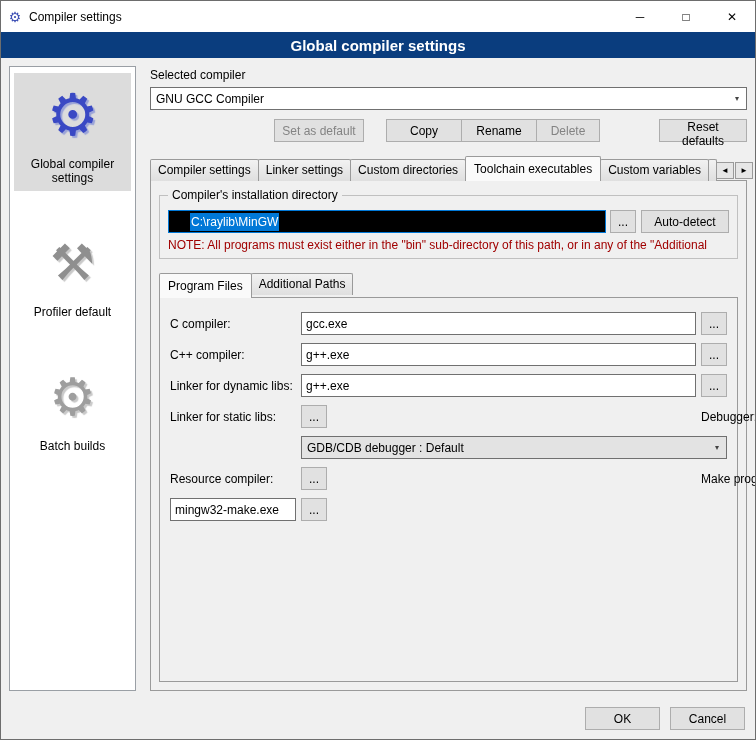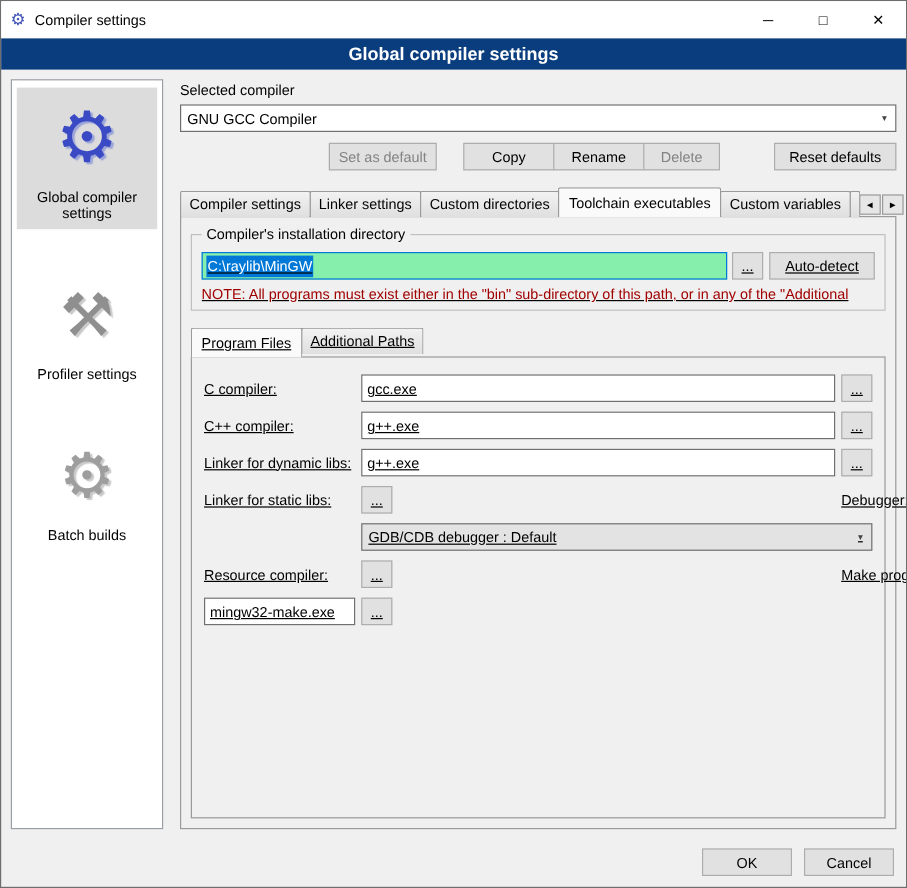--- a/index.html
+++ b/index.html
@@ -67,21 +67,21 @@
   .btn {
     height: 23px; background: #e1e1e1; border: 1px solid #adadad;
     font-family: inherit; font-size: 12px; cursor: default; padding: 0 6px;
   }
   .btn.disabled { color: #838383; }
   .btn-row { display: flex; margin-top: 9px; align-items: center; }
   .btn-setdefault { width: 90px; margin-left: 124px; }
   .btn-copy { width: 76px; margin-left: 22px; }
   .btn-rename { width: 76px; margin-left: -1px; }
   .btn-delete { width: 64px; margin-left: -1px; }
-  .btn-reset { width: 102px; margin-left: auto; }
+  .btn-reset { width: 88px; margin-left: auto; }
 
   
   .tabs { display: flex; align-items: flex-end; margin-top: 14px; position: relative; z-index: 2; margin-bottom: -1px; }
   .tab {
     font-size: 12px; padding: 3px 7px 4px;
     background: linear-gradient(#f2f2f2, #dfdfdf);
     border: 1px solid #9a9a9a; border-bottom: none;
     margin-right: -1px; border-radius: 2px 2px 0 0;
     white-space: nowrap; cursor: default;
   }
@@ -90,36 +90,36 @@
   }
   .tab.clipped { width: 36px; overflow: hidden; padding-right: 0; }
   .tab-scroll { margin-left: auto; display: flex; gap: 1px; margin-bottom: 2px; }
   .scroll-btn {
     width: 18px; height: 17px; border: 1px solid #9a9a9a; background: #e6e6e6;
     display: flex; align-items: center; justify-content: center; font-size: 8px; cursor: default;
   }
 
   .panel {
     border: 1px solid #9a9a9a; background: #f0f0f0;
-    flex: 1; padding: 10px 8px 8px; display: flex; flex-direction: column; min-height: 0; text-decoration: underline;
+    flex: 1; padding: 10px 8px 8px; display: flex; flex-direction: column; min-height: 0;
   }
 
   
   .groupbox {
     border: 1px solid #c0c0c0; position: relative;
     padding: 14px 8px 6px; margin-top: 4px;
   }
   .groupbox > .legend {
     position: absolute; top: -8px; left: 8px;
     background: #f0f0f0; padding: 0 4px; font-size: 12px;
   }
   .dir-row { display: flex; align-items: center; }
   .textbox {
-    height: 23px; border: 1px solid #0078d7; background: #86efac;
-    flex: 1; display: flex; align-items: center; padding-left: 3px; overflow: hidden;
+    height: 23px; border: 1px solid #0078d7; background: #000000;
+    flex: 1; display: flex; align-items: center; padding-left: 21px; overflow: hidden;
   }
   .textbox .sel { background: #0078d7; color: #fff; padding: 2px 1px; white-space: nowrap; }
   .btn-browse-main { width: 26px; margin-left: 4px; }
   .btn-autodetect { width: 88px; margin-left: 5px; }
   .note {
     color: #a00000; margin-top: 5px; white-space: nowrap; overflow: hidden;
   }
 
   
   .subtabs { display: flex; align-items: flex-start; margin-top: 14px; margin-bottom: -1px; position: relative; z-index: 2; }
@@ -162,21 +162,21 @@
 
   <div class="content">
 
     <div class="sidebar">
       <div class="side-item selected">
         <div class="side-icon gear-blue">⚙</div>
         <div class="side-label">Global compiler settings</div>
       </div>
       <div class="side-item">
         <div class="side-icon tool-gray">⚒</div>
-        <div class="side-label">Profiler settings</div>
+        <div class="side-label">Profiler default</div>
       </div>
       <div class="side-item">
         <div class="side-icon gears-gray">⚙</div>
         <div class="side-label">Batch builds</div>
       </div>
     </div>
 
     <div class="main">
 
       <div class="section-label">Selected compiler</div>

